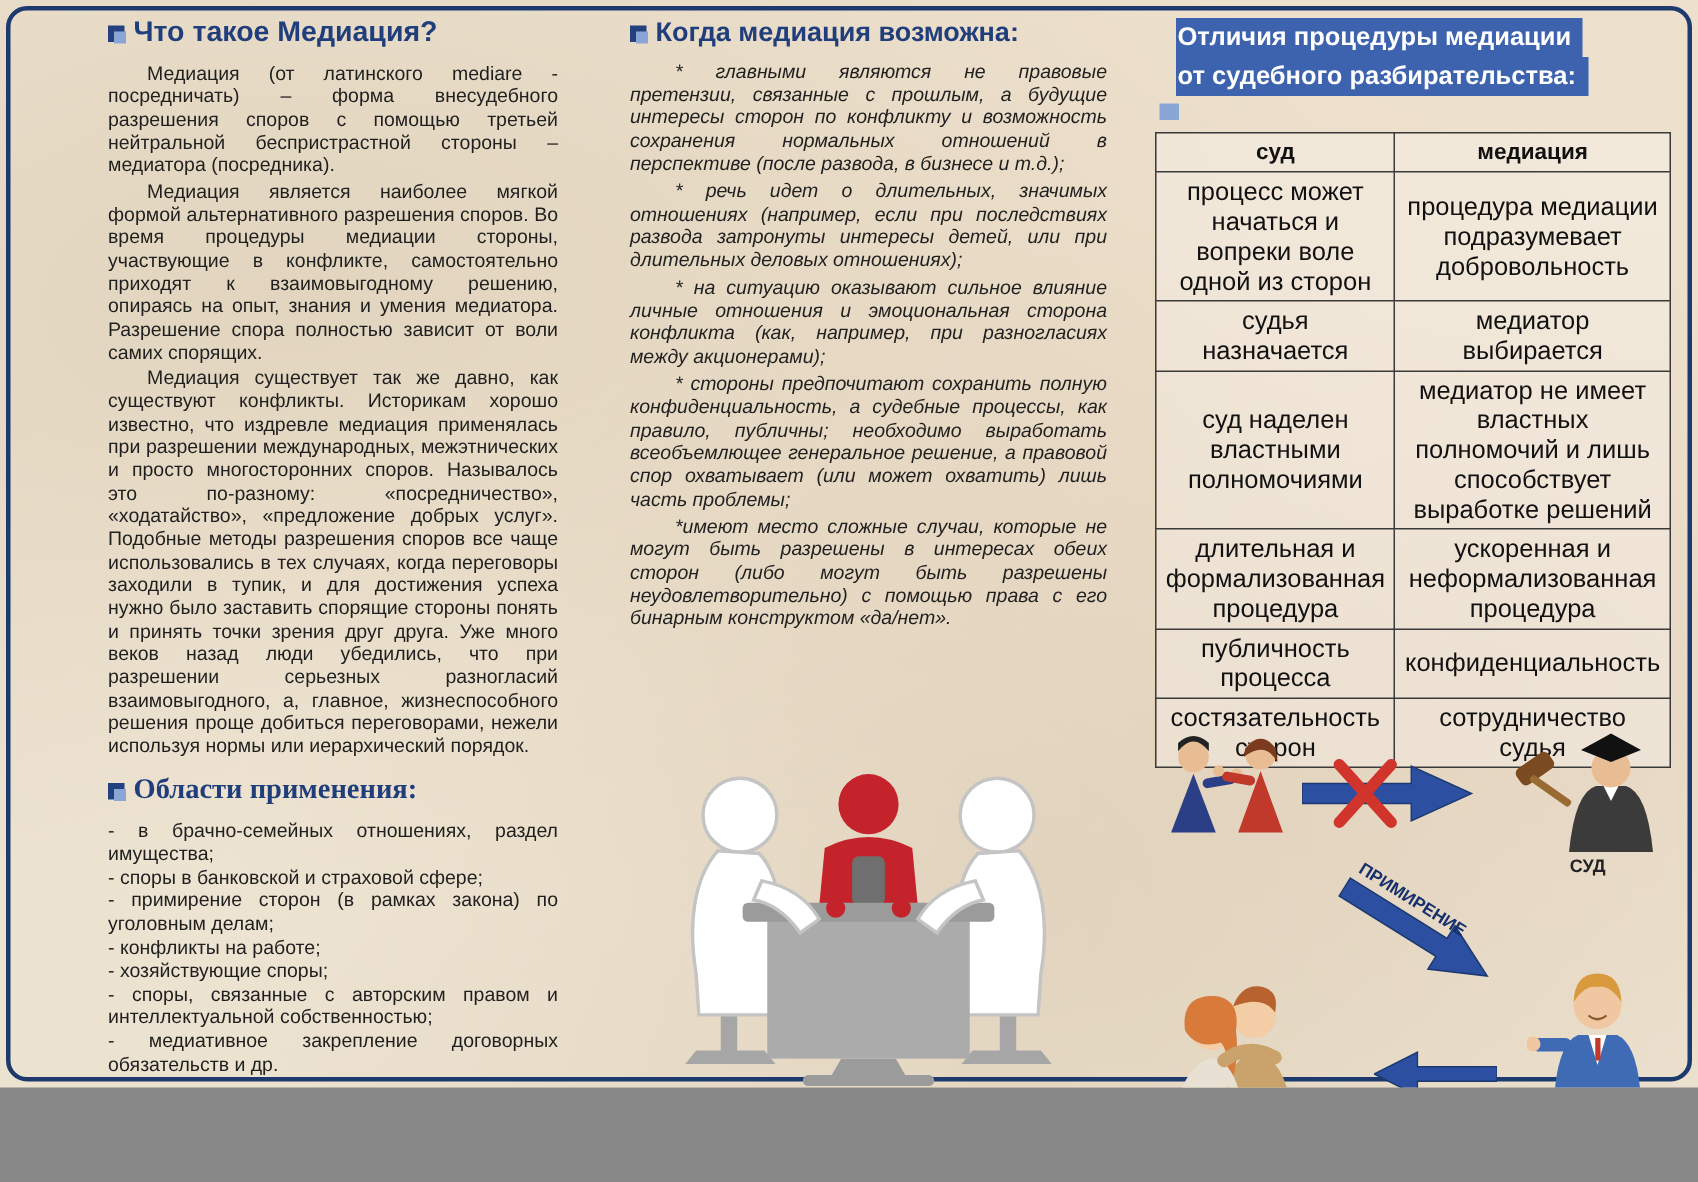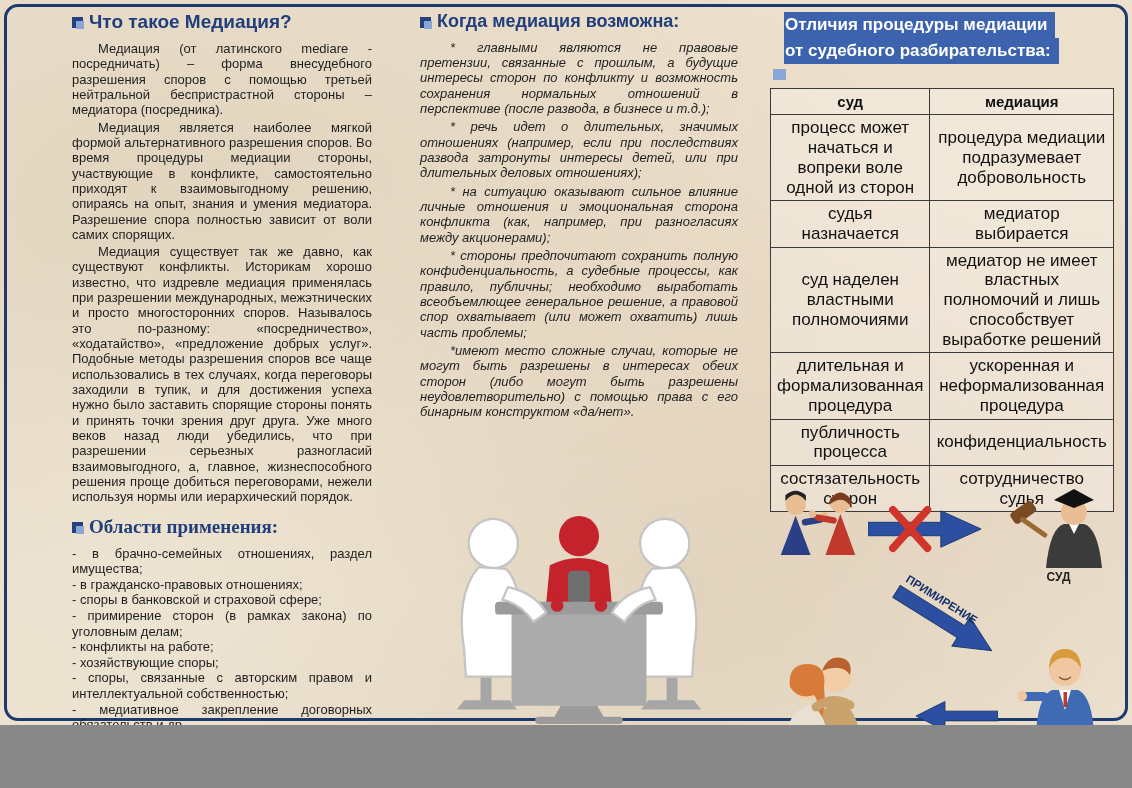--- a/index.html
+++ b/index.html
@@ -70,21 +70,20 @@
     <p class="body-p">Медиация (от латинского mediare - посредничать) – форма внесудебного разрешения споров с помощью третьей нейтральной беспристрастной стороны – медиатора (посредника).</p>
     <p class="body-p">Медиация является наиболее мягкой формой альтернативного разрешения споров. Во время процедуры медиации стороны, участвующие в конфликте, самостоятельно приходят к взаимовыгодному решению, опираясь на опыт, знания и умения медиатора. Разрешение спора полностью зависит от воли самих спорящих.</p>
     <p class="body-p">Медиация существует так же давно, как существуют конфликты. Историкам хорошо известно, что издревле медиация применялась при разрешении международных, межэтнических и просто многосторонних споров. Называлось это по-разному: «посредничество», «ходатайство», «предложение добрых услуг». Подобные методы разрешения споров все чаще использовались в тех случаях, когда переговоры заходили в тупик, и для достижения успеха нужно было заставить спорящие стороны понять и принять точки зрения друг друга. Уже много веков назад люди убедились, что при разрешении серьезных разногласий взаимовыгодного, а, главное, жизнеспособного решения проще добиться переговорами, нежели используя нормы или иерархический порядок.</p>
 
     <div class="header-row sub">
       <span class="hdr-icon"></span>
       <h2 class="hdr">Области применения:</h2>
     </div>
     <div class="app-list">
       <p>- в брачно-семейных отношениях, раздел имущества;</p>
-      <p>- в гражданско-правовых отношениях;</p>
       <p>- споры в банковской и страховой сфере;</p>
       <p>- примирение сторон (в рамках закона) по уголовным делам;</p>
       <p>- конфликты на работе;</p>
       <p>- хозяйствующие споры;</p>
       <p>- споры, связанные с авторским правом и интеллектуальной собственностью;</p>
       <p>- медиативное закрепление договорных обязательств и др.</p>
     </div>
   </div>
 
   <div class="col col-mid">

